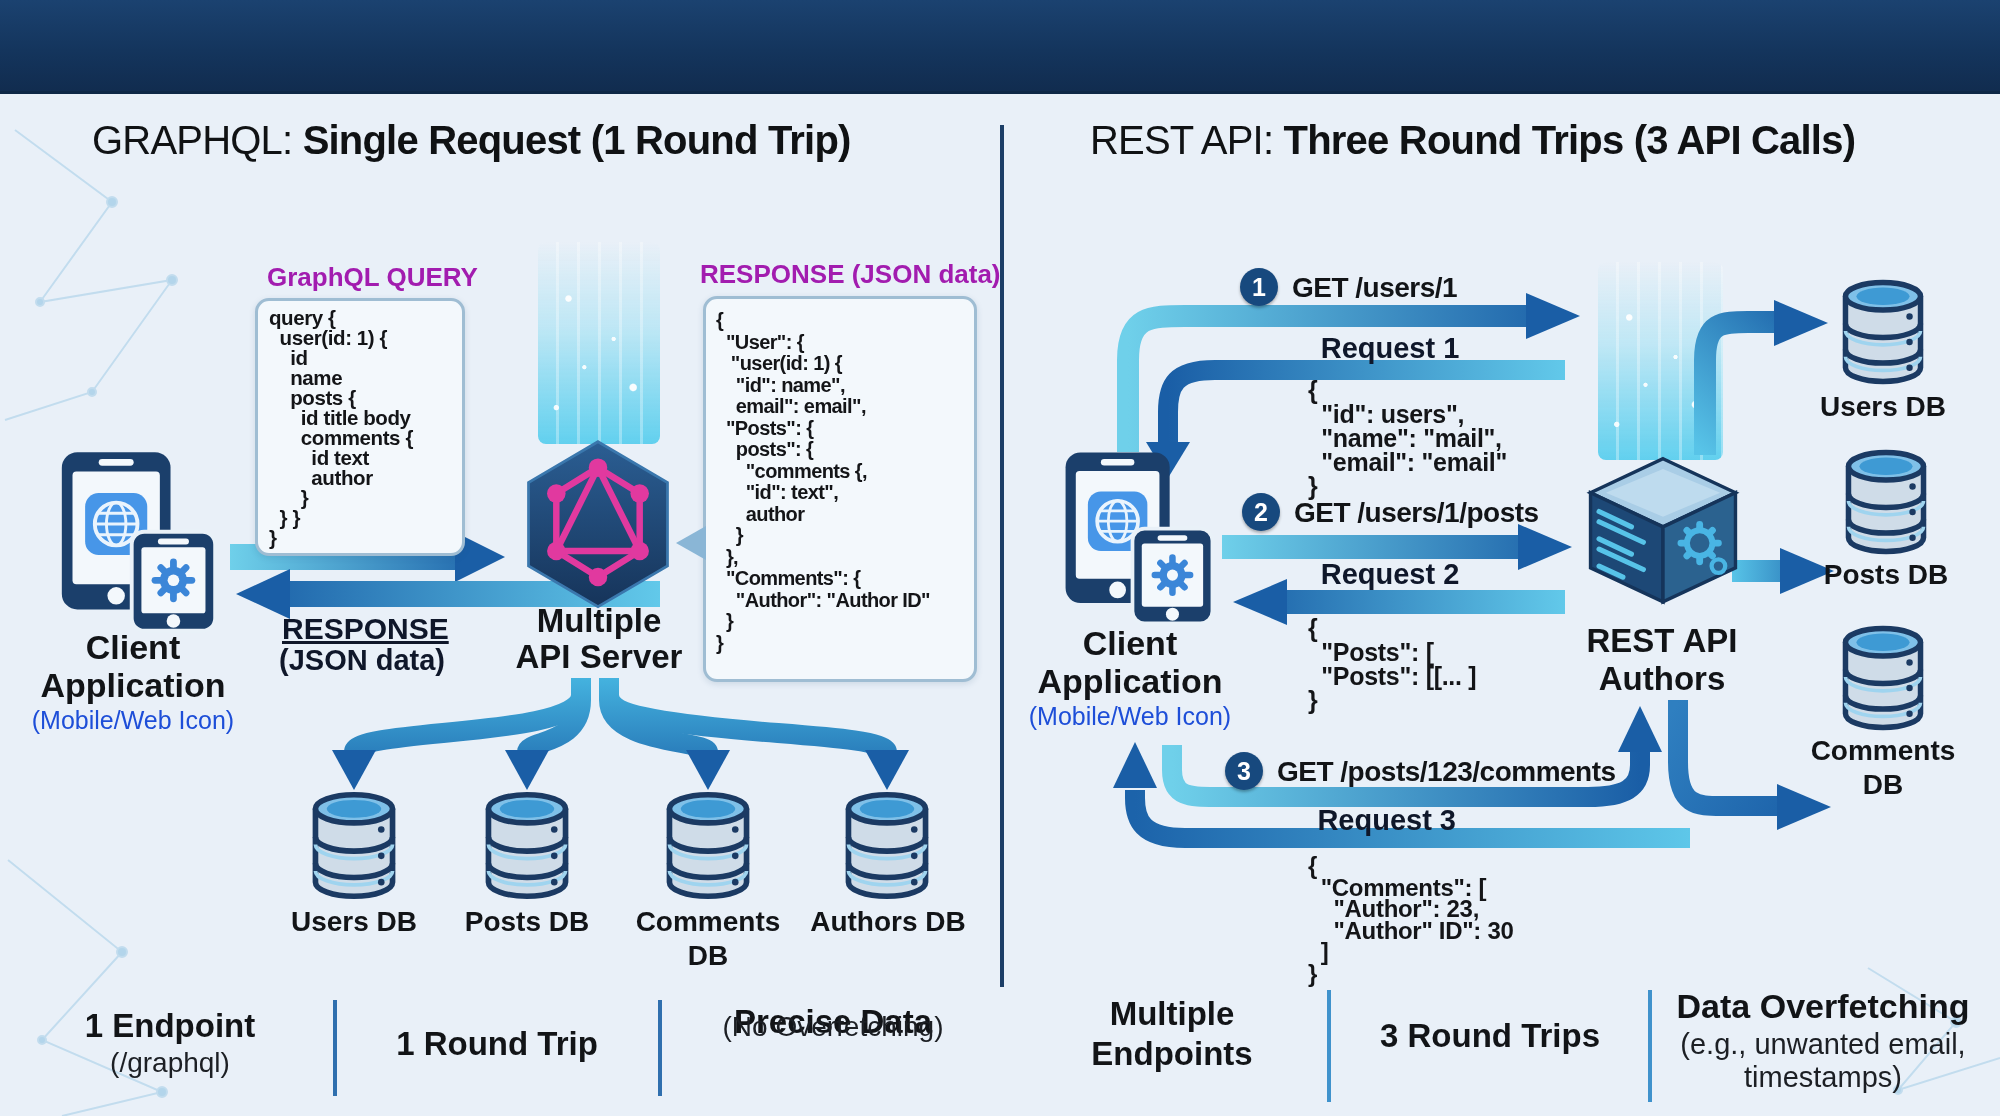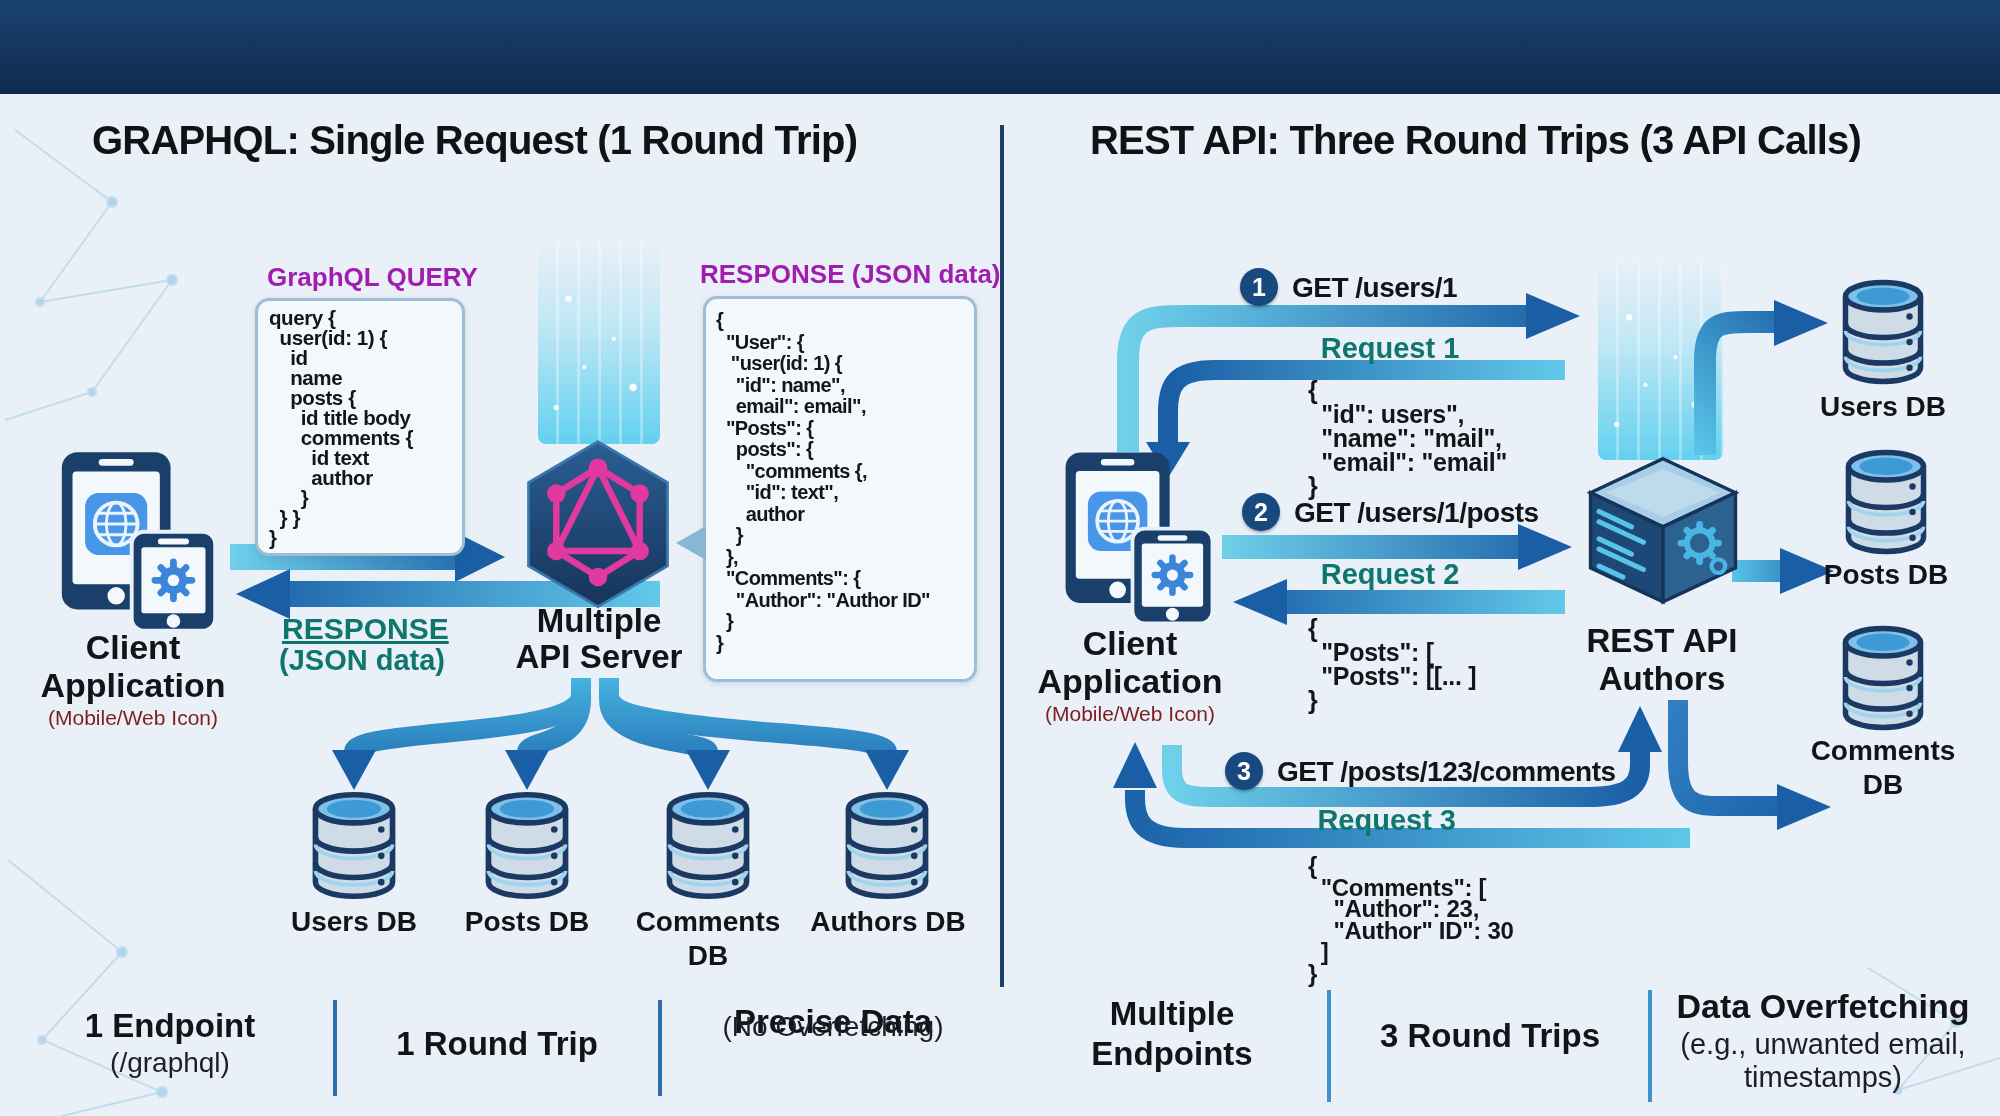--- a/index.html
+++ b/index.html
@@ -9,35 +9,35 @@
   
   .titlebar{left:0;top:0;width:2000px;height:91px;
     background:linear-gradient(180deg,#1b4270 0%,#14355d 55%,#112c4f 100%);
     border-bottom:3px solid #0e2846;z-index:5;}
   .title{width:2000px;top:16px;text-align:center;color:#ffffff;
     font-size:51px;font-weight:800;letter-spacing:-0.5px;
     text-shadow:0 3px 6px rgba(0,0,0,.45);}
   
   .divider{left:1000px;top:125px;width:4px;height:862px;background:#1c3e67;z-index:4;}
   .panel-heading{font-size:40px;font-weight:700;letter-spacing:-0.8px;color:#101214;z-index:6;}
-  .panel-heading .pfx{font-weight:700;}
+  .panel-heading .pfx{font-weight:400;}
   
   .codebox{background:#f3f8fc;border:3px solid #9fbdd3;border-radius:14px;
     box-shadow:0 2px 6px rgba(40,80,120,.15);z-index:6;}
   .code{white-space:pre;font-weight:700;color:#141518;z-index:7;}
   .boxlabel{font-size:26px;font-weight:700;color:#a21caf;z-index:6;}
   .tail{width:0;height:0;border-top:17px solid transparent;border-bottom:17px solid transparent;
     border-right:30px solid #8ab6d6;z-index:6;}
   
   .biglbl{font-size:34px;font-weight:700;text-align:center;color:#121417;z-index:7;}
-  .sublbl{font-size:21px;font-weight:500;text-align:center;color:#7f1d1d;z-index:7;}
+  .sublbl{font-size:25px;font-weight:500;text-align:center;color:#1d4ed8;z-index:7;}
   .srvlbl{font-size:33px;font-weight:700;text-align:center;color:#121417;z-index:7;}
   .dblbl{font-size:28px;font-weight:700;text-align:center;color:#121417;
     white-space:pre-line;line-height:34px;z-index:7;}
-  .reqlbl{font-size:29px;font-weight:700;color:#0f766e;z-index:7;}
+  .reqlbl{font-size:29px;font-weight:700;color:#0f172a;z-index:7;}
   .getlbl{font-size:28px;font-weight:700;letter-spacing:-0.5px;color:#121417;z-index:7;}
   .badge{width:38px;height:38px;border-radius:50%;background:#17497e;color:#fff;
     display:flex;align-items:center;justify-content:center;font-size:25px;font-weight:800;
     box-shadow:0 2px 3px rgba(0,0,0,.3);z-index:7;}
   .json{white-space:pre;font-weight:700;color:#141518;font-size:25px;line-height:24px;
     letter-spacing:-0.3px;z-index:7;}
   
   .sum-t{font-size:33px;font-weight:700;text-align:center;color:#121417;line-height:40px;z-index:7;}
   .sum-s{font-size:28px;font-weight:400;text-align:center;color:#1c1f24;line-height:33px;z-index:7;}
   .vline-l{width:4px;background:#2f6fae;z-index:6;}

